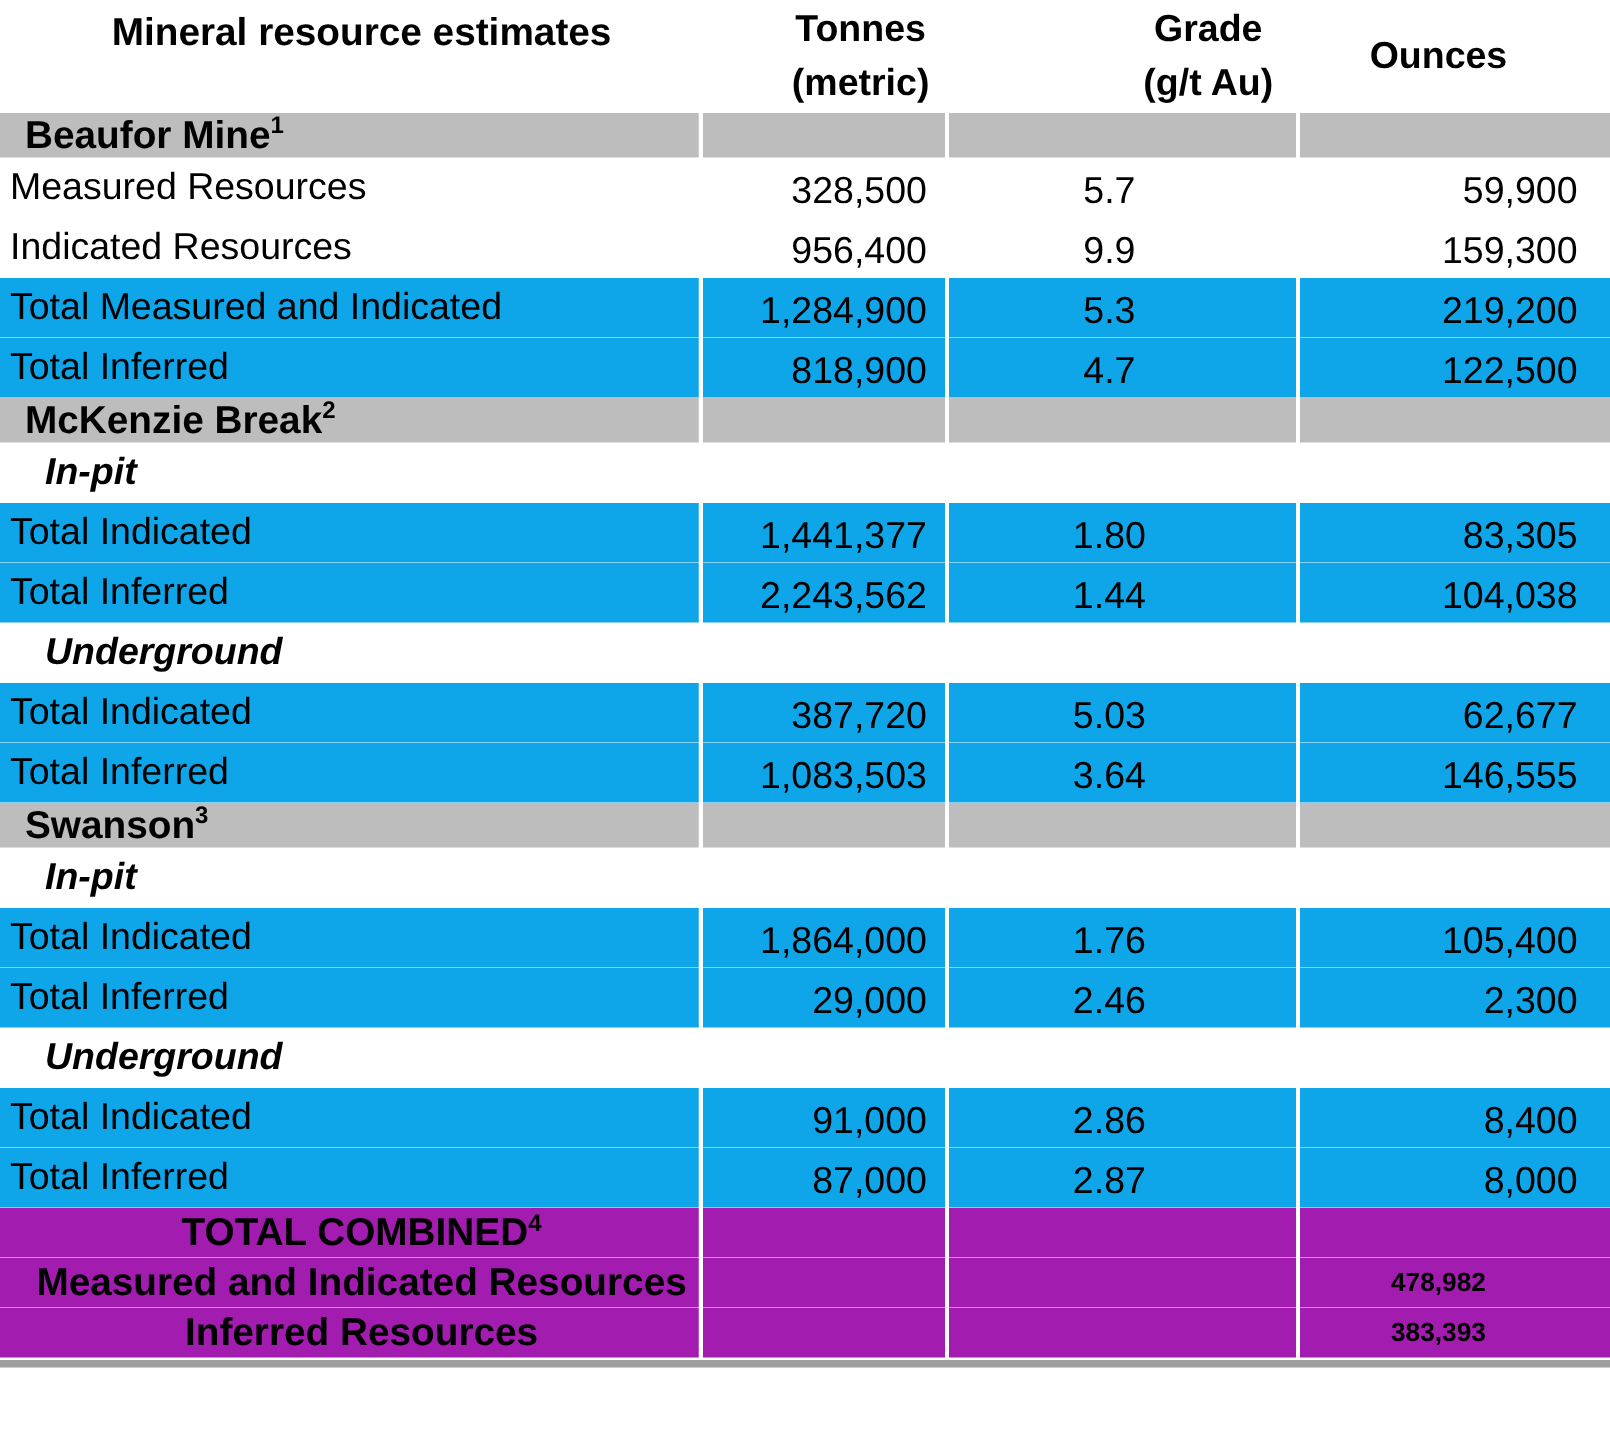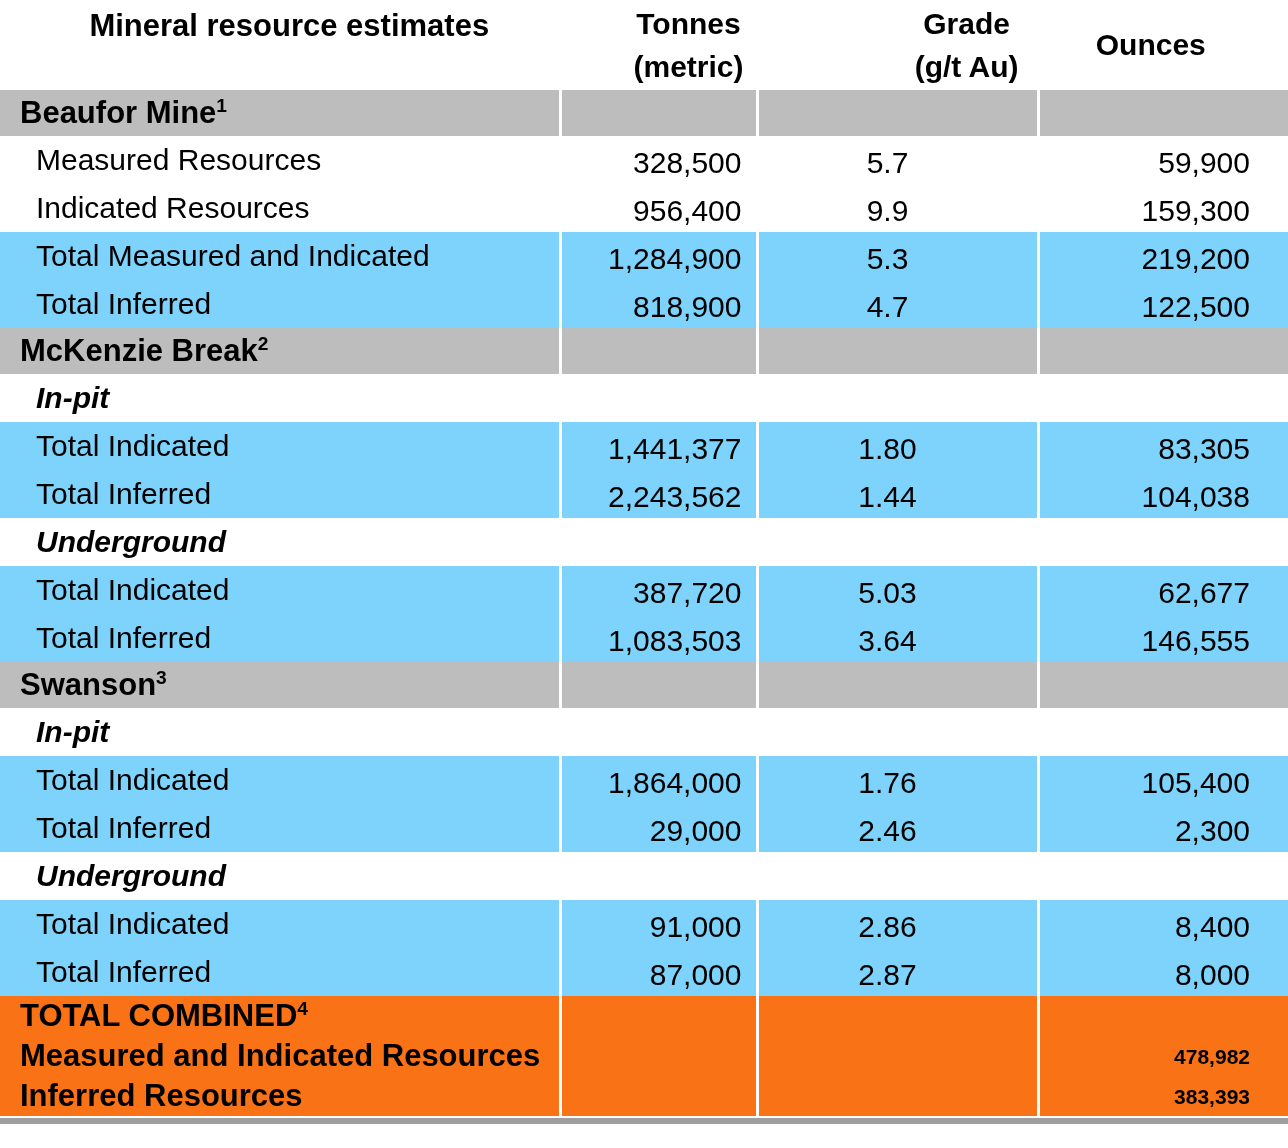--- a/index.html
+++ b/index.html
@@ -45,50 +45,51 @@
     font-size: 31px;
   }
   th.h-num { text-align: right; vertical-align: middle; }
   th.h-num .two-line { display: inline-block; text-align: center; line-height: 1.45; }
   th.h-tonnes { padding-right: 12px; }
   th.h-grade  { padding-right: 18px; }
   th.h-ounces { padding-right: 26px; vertical-align: middle; text-align: center; }
 
   
   tr.band td {
-    height: 46px;
+    height: 36px;
     background: #bdbdbd;
     font-weight: bold;
     vertical-align: middle;
   }
   tr.band td.lbl { padding-left: 20px; font-size: 31px; }
 
   
   tr.data td { height: 48px; vertical-align: middle; }
-  tr.data.shade td { background: #7dd3fc; }
-  tr.data td.lbl { padding-left: 36px; text-align: left; margin-left: 12px; }
+  tr.data.shade td { background: #0ea5e9; }
+  tr.data td.lbl { padding-left: 8px; text-align: left; margin-left: 12px; }
   td.num { text-align: right; padding-top: 7px; }
   td.num.tonnes { padding-right: 14px; }
   td.num.grade  { padding-right: 20px; text-align: center; }
-  td.num.ounces { padding-right: 38px; }
+  td.num.ounces { padding-right: 26px; }
 
   
   tr.sub td { height: 48px; background: #ffffff; vertical-align: middle; }
   tr.sub td.lbl {
     padding-left: 36px;
     font-weight: bold;
     font-style: italic;
   }
 
   
   tr.foot td {
     height: 40px;
-    background: #f97316;
+    background: #a21caf;
     font-weight: bold;
     vertical-align: middle;
+    text-align: center;
   }
   tr.foot td.lbl { padding-left: 20px; font-size: 31px; }
   tr.foot td.num { padding-top: 2px; font-size: 21px; }
 
   sup { font-size: 0.62em; vertical-align: super; line-height: 0; }
 
   .bottom-bar {
     width: 1288px;
     height: 6px;
     background: #9e9e9e;

